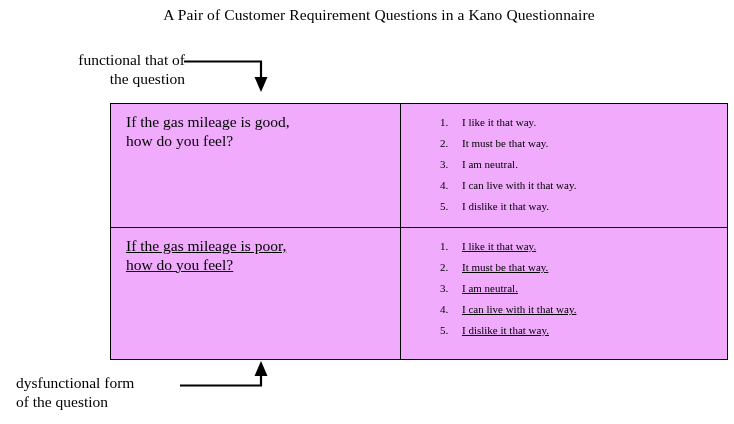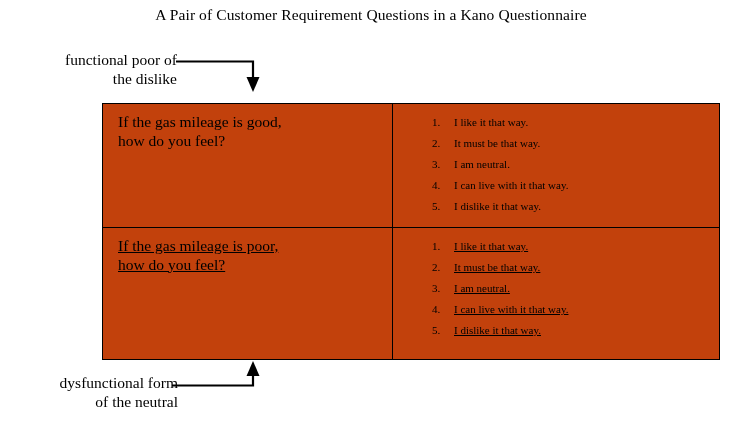--- a/index.html
+++ b/index.html
@@ -11,21 +11,21 @@
     width: 734px;
     height: 424px;
     position: relative;
     font-family: "Liberation Serif", "DejaVu Serif", serif;
     color: #000000;
     overflow: hidden;
   }
 
   #figure {
     position: absolute;
-    left: 4px;
+    left: 12px;
     top: 0;
     width: 678px;
     height: 424px;
   }
 
   
   #title {
     position: absolute;
     left: 0;
     top: 5px;
@@ -46,21 +46,20 @@
   }
   #functional-label {
     left: 8px;
     top: 50px;
     text-align: right;
     width: 165px;
   }
   #dysfunctional-label {
     left: 4px;
     top: 373px;
-    text-align: right;
     width: 170px;
   }
   .callout-line2 {
     display: block;
   }
 
   
   #arrows {
     position: absolute;
     left: 0;
@@ -78,21 +77,21 @@
     width: 615px;
     height: 254px;
     border-collapse: collapse;
     table-layout: fixed;
     background: #ffffff;
   }
   #questionnaire-table td {
     border: 1.6px solid #000000;
     vertical-align: top;
     padding: 0;
-    background: #c2410c;
+    background: #f0abfc;
   }
   .col-question {
     width: 289px;
   }
   .col-answers {
     width: 326px;
   }
   .row-functional td {
     height: 123px;
   }
@@ -125,27 +124,27 @@
   }
 </style>
 </head>
 <body>
 
 <div id="figure">
 
   <div id="title">A Pair of Customer Requirement Questions in a Kano Questionnaire</div>
 
   <div class="callout-label" id="functional-label">
-    <span>functional poor of</span>
-    <span class="callout-line2">the dislike</span>
+    <span>functional that of</span>
+    <span class="callout-line2">the question</span>
   </div>
 
   <div class="callout-label" id="dysfunctional-label">
     <span>dysfunctional form</span>
-    <span class="callout-line2">of the neutral</span>
+    <span class="callout-line2">of the question</span>
   </div>
 
   <svg id="arrows" viewBox="0 0 734 424" width="734" height="424">
 
     <g>
       <path d="M172,61.5 L249,61.5 L249,82" fill="none" stroke="#000000" stroke-width="2.2"></path>
       <polygon points="249,92 242.5,77 255.5,77" fill="#000000"></polygon>
     </g>
 
     <g>

